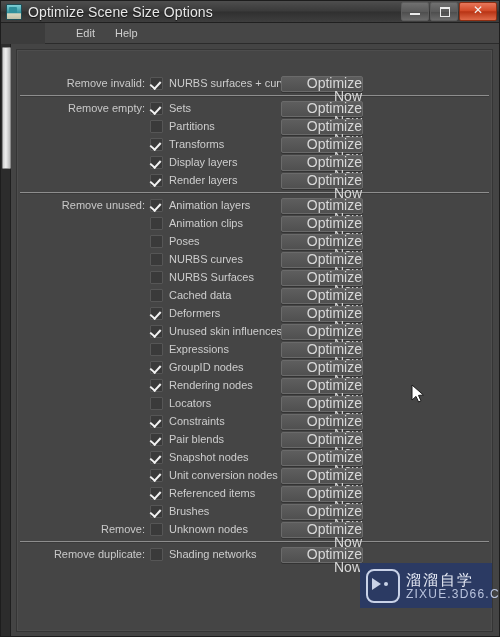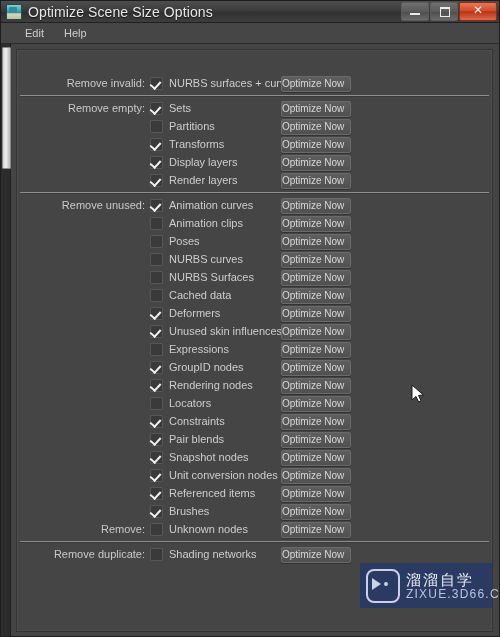--- a/index.html
+++ b/index.html
@@ -55,21 +55,21 @@
   }
   .wbtn.close span{font-size:12px;font-weight:bold;line-height:15px;}
   .minglyph{position:absolute;left:8px;top:10px;width:10px;height:2px;background:#ececec;}
   .maxglyph{position:absolute;left:9px;top:4px;width:8px;height:8px;border:1px solid #ececec;}
   .maxglyph:after{content:"";position:absolute;left:-1px;top:-1px;right:-1px;height:2px;background:#ececec;}
 
   
   .menubar{
     flex:0 0 20px;height:20px;background:#464646;
     border-bottom:1px solid #2b2b2b;
-    display:flex;align-items:center;padding-left:15px;
+    display:flex;align-items:center;padding-left:22px;margin-left:44px;
   }
   .menuitem{
     color:#cfcfcf;font-size:11px;padding:2px 9px;margin-right:2px;cursor:default;
   }
 
   
   .bodyarea{
     position:relative;flex:1 1 auto;background:#444444;
     display:flex;overflow:hidden;
   }
@@ -103,25 +103,25 @@
     position:relative;margin-right:6px;
   }
   .cbox.on:after{
     content:"";position:absolute;left:1px;top:1px;
     width:5px;height:8px;border:solid #f2f2f2;border-width:0 2px 2px 0;
     transform:rotate(42deg);
   }
   .optlabel{color:#cdcdcd;font-size:11px;white-space:nowrap;flex:1 1 auto;}
   .optbtn{
     position:absolute;left:264px;top:2px;
-    width:68px;height:14px;line-height:13px;text-align:left;
-    font-size:10px;color:#d8d8d8;
+    width:68px;height:14px;line-height:13px;text-align:right;
+    font-size:14px;color:#d8d8d8;
     background:linear-gradient(to bottom,#5e5e5e,#505050);
     border:1px solid #6a6a6a;border-radius:2px;
-    box-shadow:0 1px 0 #333;cursor:default;
+    box-shadow:0 1px 0 #333;cursor:default;padding-left:12px;
   }
   .sep{
     height:1px;background:#8e8e8e;margin:3px 3px 3px 3px;
     box-shadow:0 1px 0 #3a3a3a;
   }
 
   
   .bottombar{
     flex:0 0 38px;height:38px;background:#3e3e3e;
     border-top:1px solid #2a2a2a;
@@ -230,21 +230,21 @@
           <div class="row">
             <div class="rowlabel"></div>
             <div class="cbox on"></div>
             <div class="optlabel">Render layers</div>
             <div class="optbtn">Optimize Now</div>
           </div>
           <div class="sep"></div>
           <div class="row">
             <div class="rowlabel">Remove unused:</div>
             <div class="cbox on"></div>
-            <div class="optlabel">Animation curves</div>
+            <div class="optlabel">Animation layers</div>
             <div class="optbtn">Optimize Now</div>
           </div>
           <div class="row">
             <div class="rowlabel"></div>
             <div class="cbox"></div>
             <div class="optlabel">Animation clips</div>
             <div class="optbtn">Optimize Now</div>
           </div>
           <div class="row">
             <div class="rowlabel"></div>

